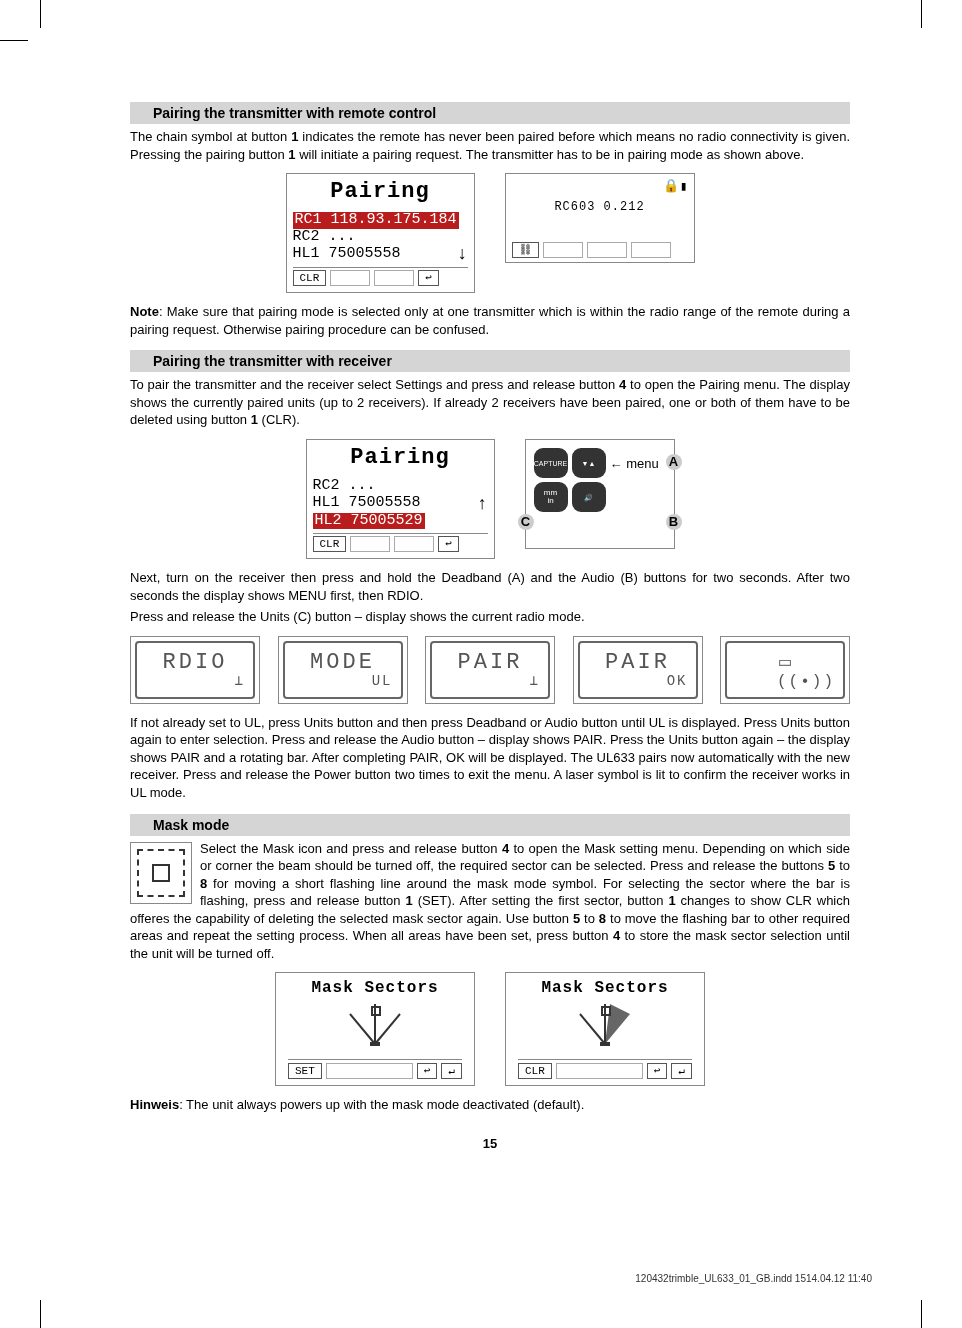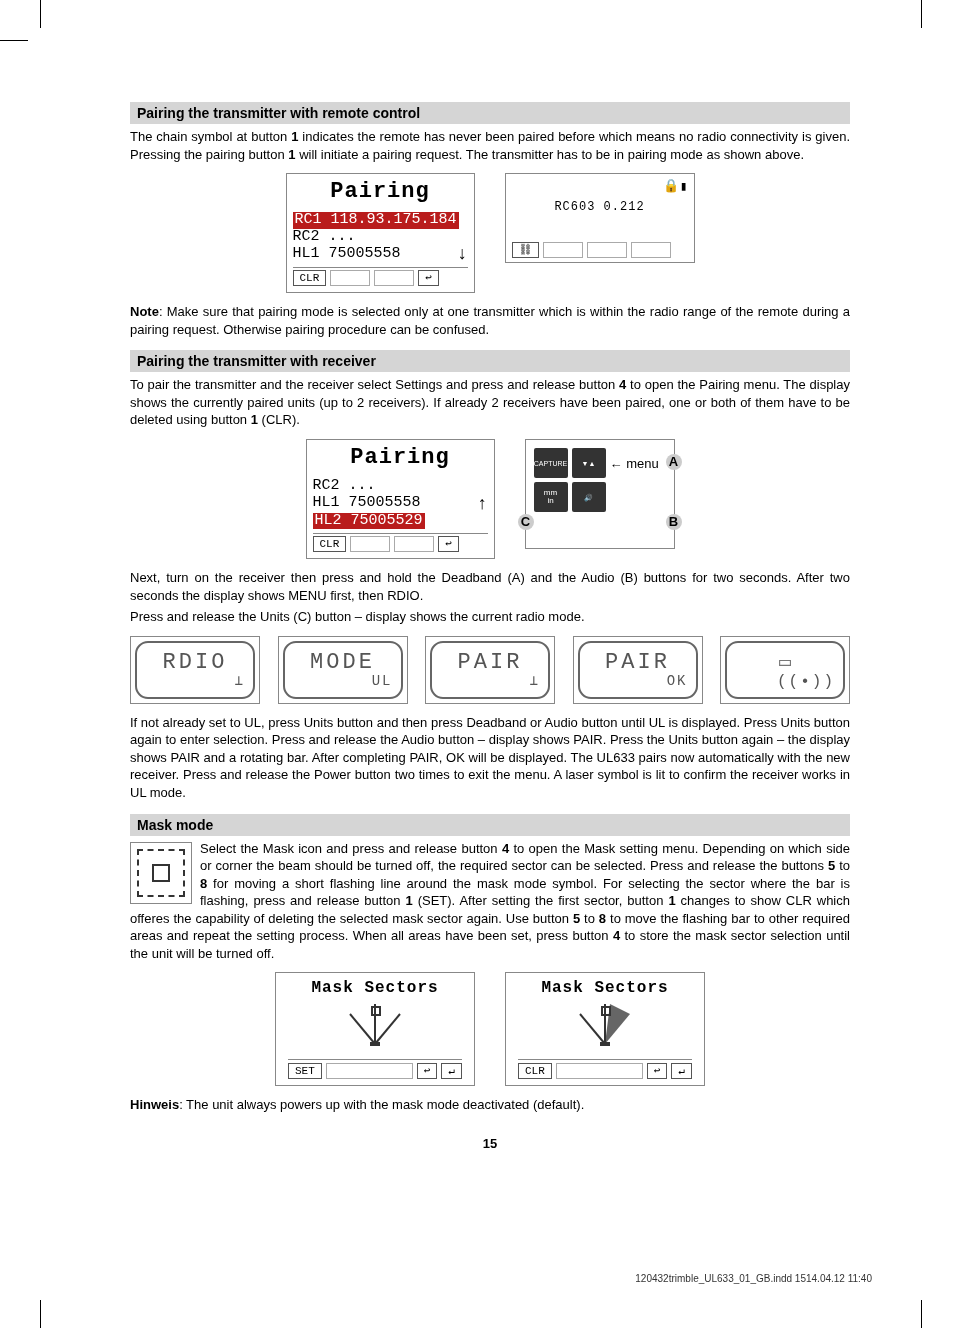--- a/index.html
+++ b/index.html
@@ -27,21 +27,21 @@
   .page {
     position: absolute;
     top: 90px;
     left: 130px;
     width: 720px;
   }
   .section-header {
     background: #d5d5d5;
     font-weight: bold;
     font-size: 14px;
-    padding: 3px 7px;
+    padding: 3px 23px;
     margin-top: 12px;
     margin-bottom: 4px;
   }
   .body-text {
     text-align: justify;
     line-height: 1.35;
     margin: 4px 0;
   }
   .img-row {
     display: flex;
@@ -133,21 +133,21 @@
   }
   .keypad-row {
     display: flex;
     gap: 4px;
     margin-bottom: 4px;
   }
   .key {
     width: 34px;
     height: 30px;
     background: #333;
-    border-radius: 2px;
+    border-radius: 9px;
     color: #fff;
     font-size: 7px;
     display: flex;
     align-items: center;
     justify-content: center;
     text-align: center;
     line-height: 1;
   }
   .annot {
     position: absolute;
@@ -173,21 +173,21 @@
     height: 68px;
     box-sizing: border-box;
     padding: 4px;
     display: flex;
     flex-direction: column;
     align-items: center;
     justify-content: center;
   }
   .seg-inner {
     border: 2px solid #666;
-    border-radius: 13px;
+    border-radius: 4px;
     width: 100%;
     height: 100%;
     box-sizing: border-box;
     display: flex;
     flex-direction: column;
     align-items: center;
     justify-content: center;
     font-family: "Courier New", monospace;
   }
   .seg-main {

